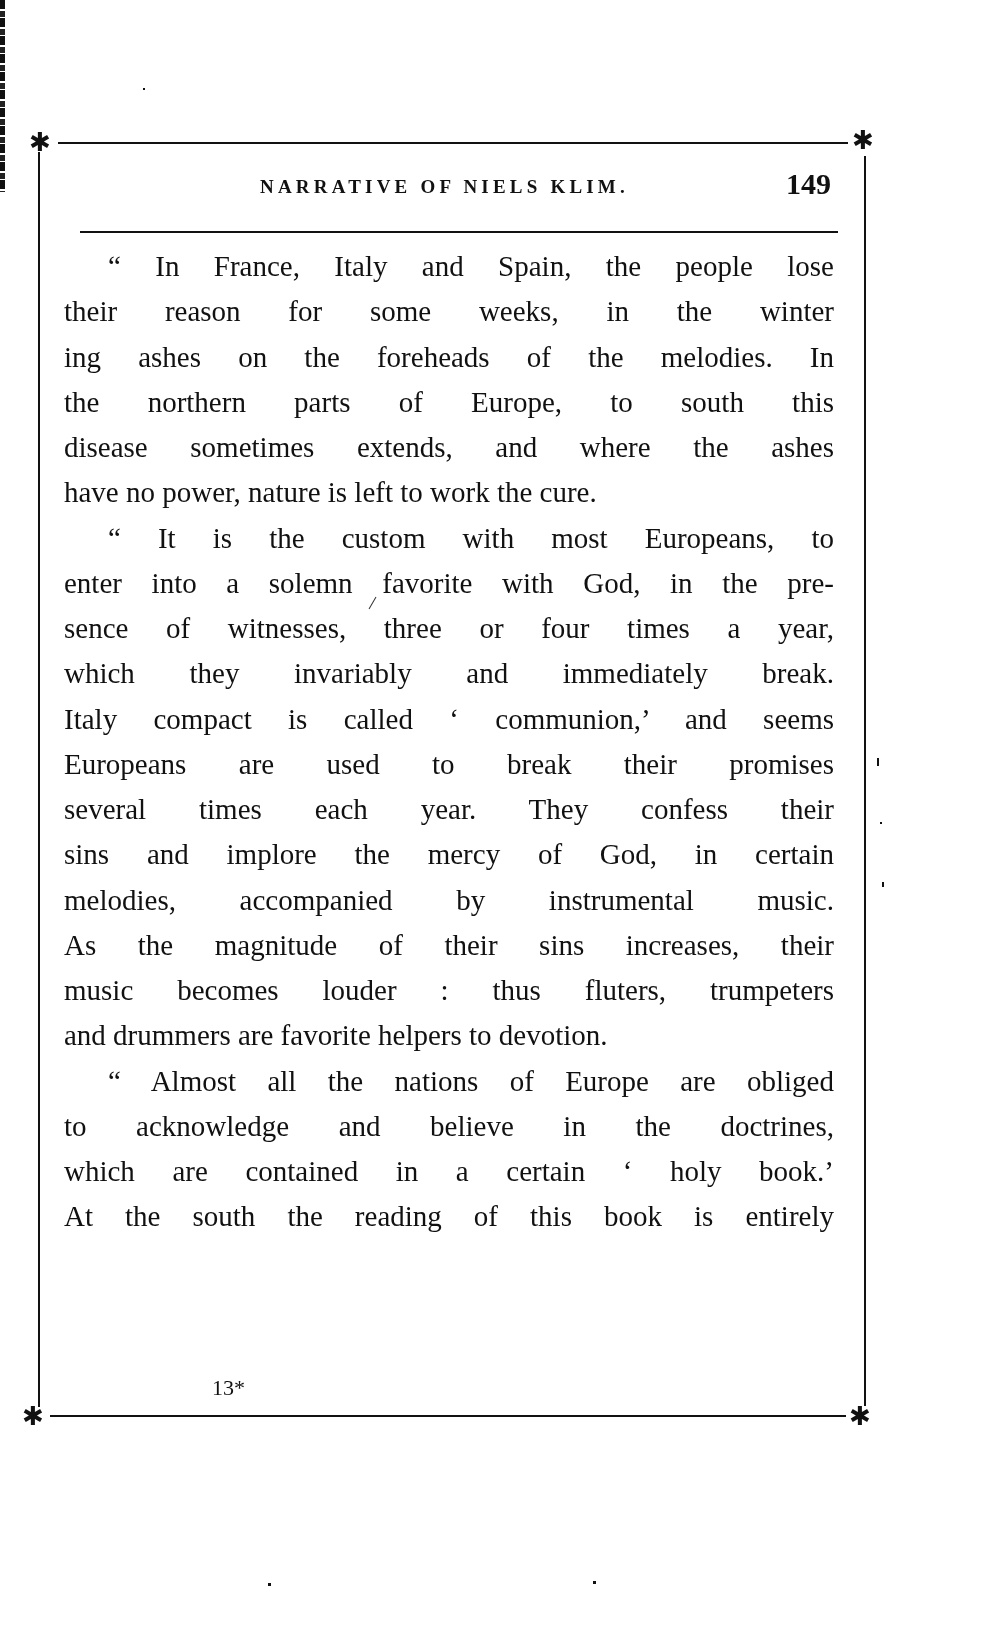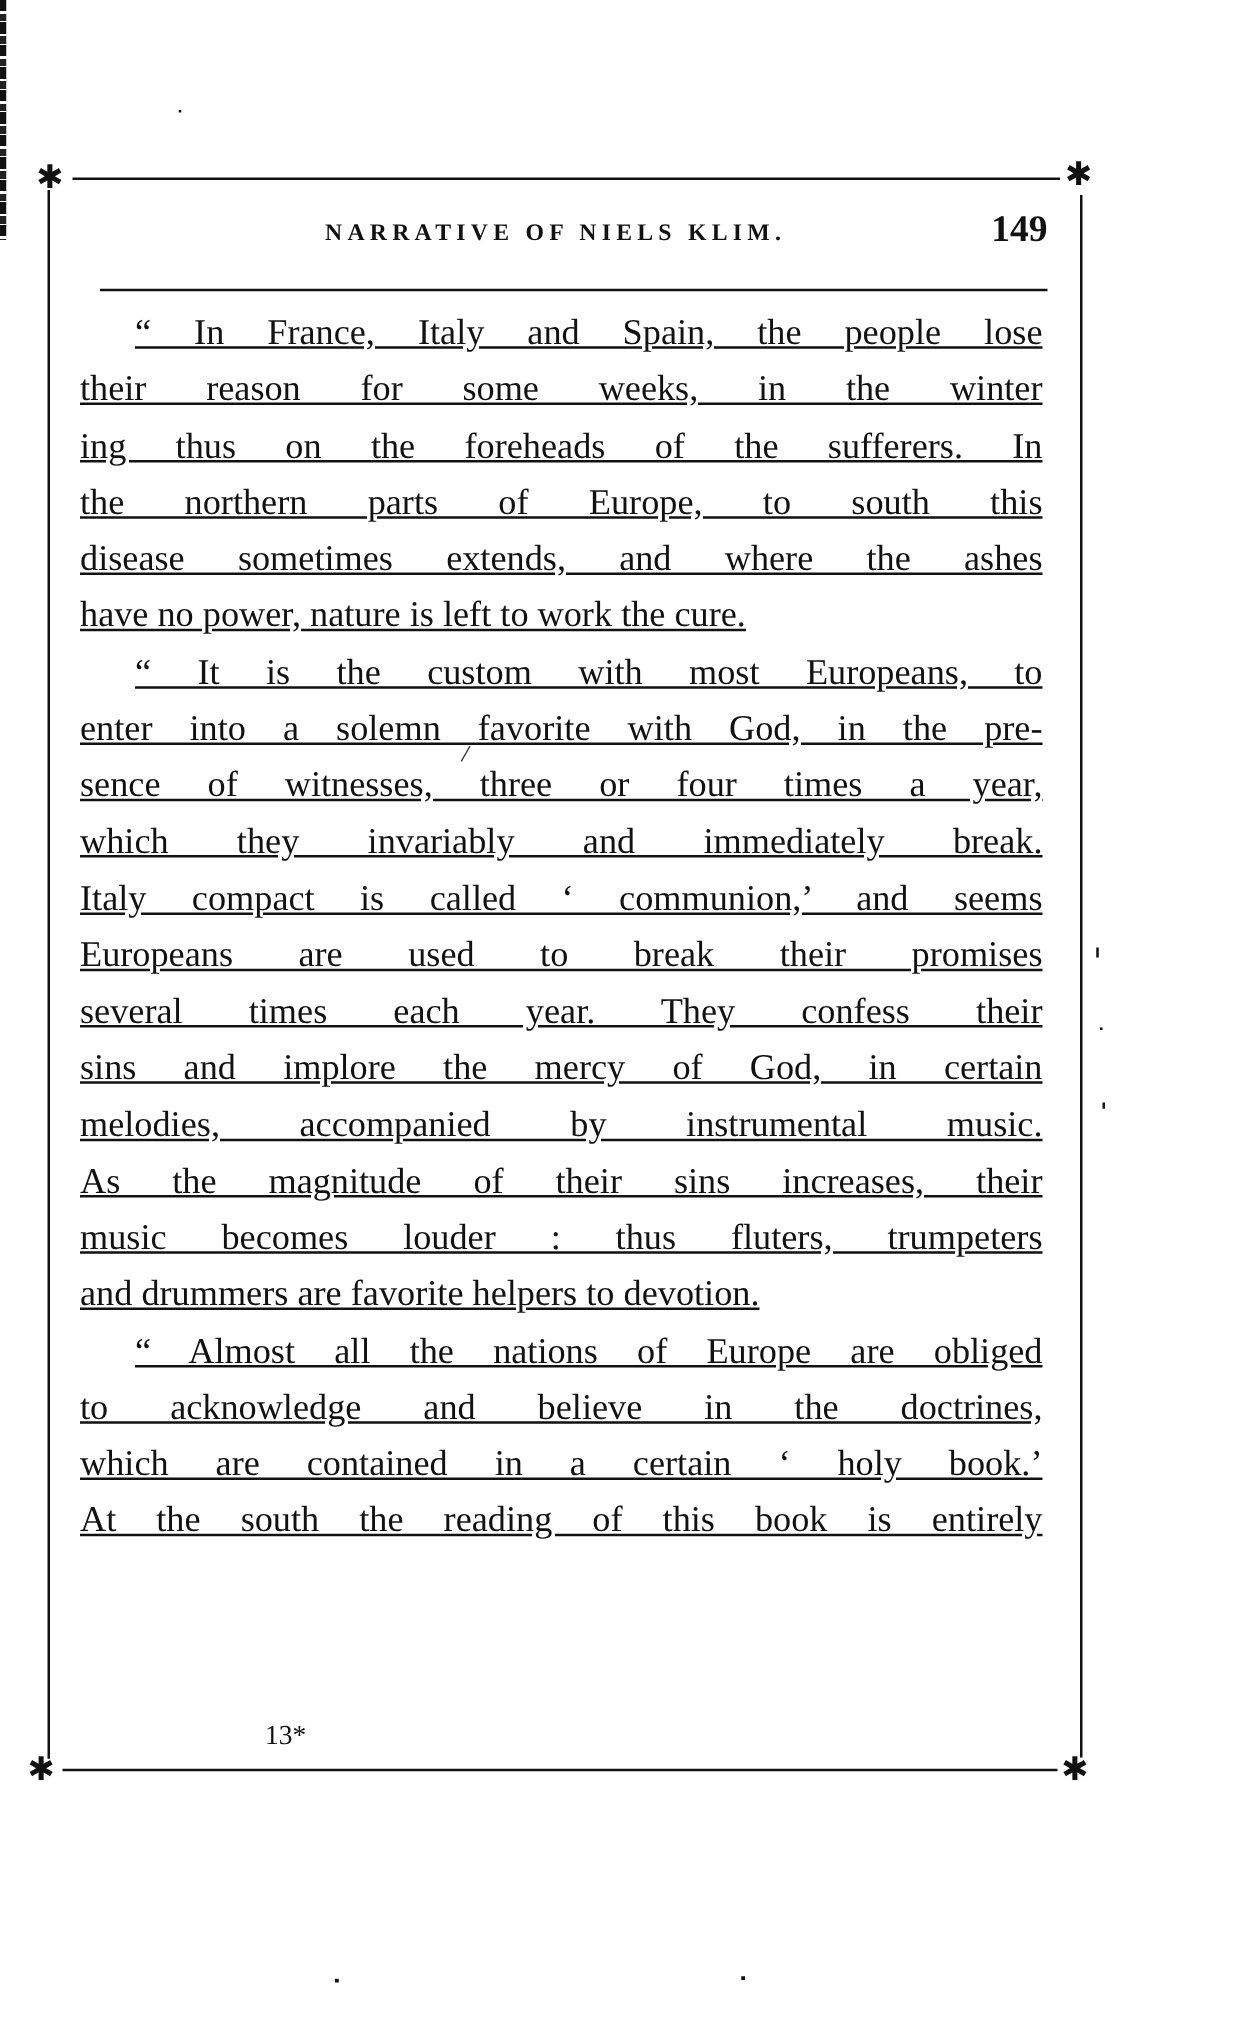--- a/index.html
+++ b/index.html
@@ -7,23 +7,23 @@
            font-family: "Liberation Serif", "DejaVu Serif", serif; color: #111111; }
     .abs { position: absolute; }
     .scan-strip { left: 0; top: 0; width: 5px; height: 192px;
       background: repeating-linear-gradient(to bottom, #111 0 9px, #fff 9px 11px, #222 11px 17px, #fff 17px 18px); }
     .rule { background: #111; height: 2px; }
     .vline { background: #111; width: 2px; }
     .star { width: 22px; height: 22px; font-size: 26px; line-height: 22px; text-align: center;
             font-family: "DejaVu Sans", sans-serif; color: #111; font-weight: bold; }
     .header-title { left: 260px; top: 176px; font-size: 19px; letter-spacing: 4.2px;
       font-family: "Liberation Serif", serif; font-weight: bold; white-space: nowrap; }
-    .page-number { left: 786px; top: 167px; width: 52px; text-align: right; font-size: 30px; font-weight: bold; }
+    .page-number { left: 786px; top: 167px; width: 52px; font-size: 30px; font-weight: bold; }
     .body-text { left: 64px; top: 244px; width: 770px; font-size: 29px; line-height: 45.25px; }
-    .line { display: block; text-align: justify; text-align-last: justify; white-space: nowrap; height: 45.25px; text-decoration: underline; }
+    .line { display: block; text-align: justify; text-align-last: justify; white-space: nowrap; height: 45.25px; }
     .line.last { text-align-last: left; }
     .line.indent { padding-left: 44px; }
     .signature { left: 212px; top: 1375px; font-size: 22px; }
     .dot { background: #111; width: 3px; height: 3px; }
     .slash { width: 1px; height: 14px; background: #333; transform: rotate(30deg); }
   </style>
 </head>
 <body>
 
 <div class="abs scan-strip"></div>
@@ -39,21 +39,21 @@
 <div class="abs vline" style="left:864px;top:156px;height:1250px;"></div>
 
 <div class="abs header-title">NARRATIVE OF NIELS KLIM.</div>
 <div class="abs page-number">149</div>
 <div class="abs rule" style="left:80px;top:231px;width:758px;height:2px;"></div>
 
 <div class="abs body-text">
   <div>
     <span class="line indent">“ In France, Italy and Spain, the people lose</span>
     <span class="line">their reason for some weeks, in the winter</span>
-    <span class="line">ing thus on the foreheads of the sufferers. In</span>
+    <span class="line">ing ashes on the foreheads of the melodies. In</span>
     <span class="line">the northern parts of Europe, to south this</span>
     <span class="line">disease sometimes extends, and where the ashes</span>
     <span class="line last">have no power, nature is left to work the cure.</span>
   </div>
   <div>
     <span class="line indent">“ It is the custom with most Europeans, to</span>
     <span class="line">enter into a solemn favorite with God, in the pre-</span>
     <span class="line">sence of witnesses, three or four times a year,</span>
     <span class="line">which they invariably and immediately break.</span>
     <span class="line">Italy compact is called ‘ communion,’ and seems</span>

